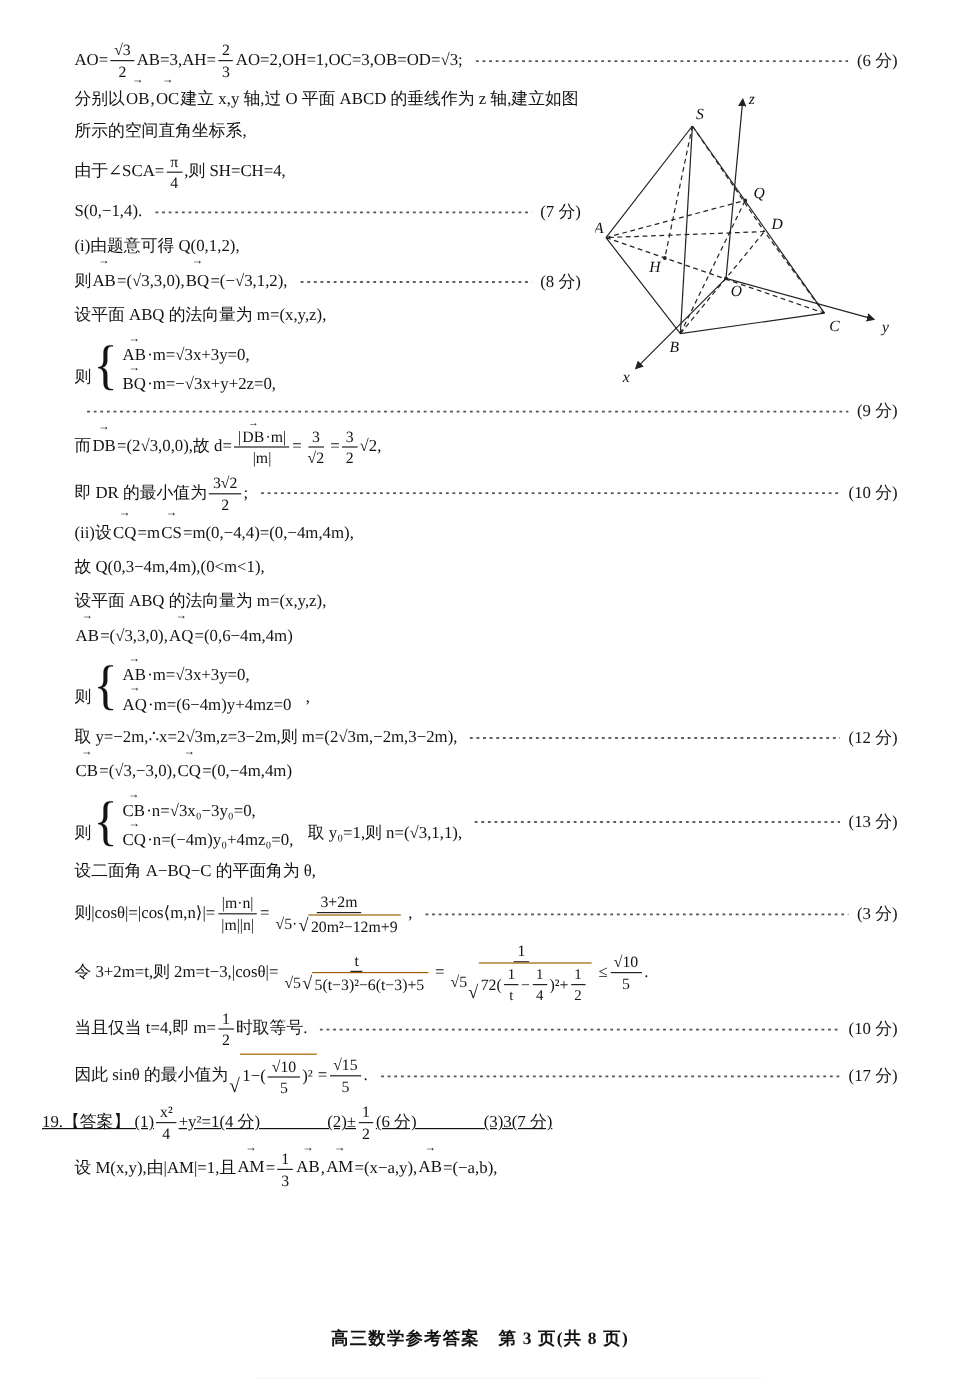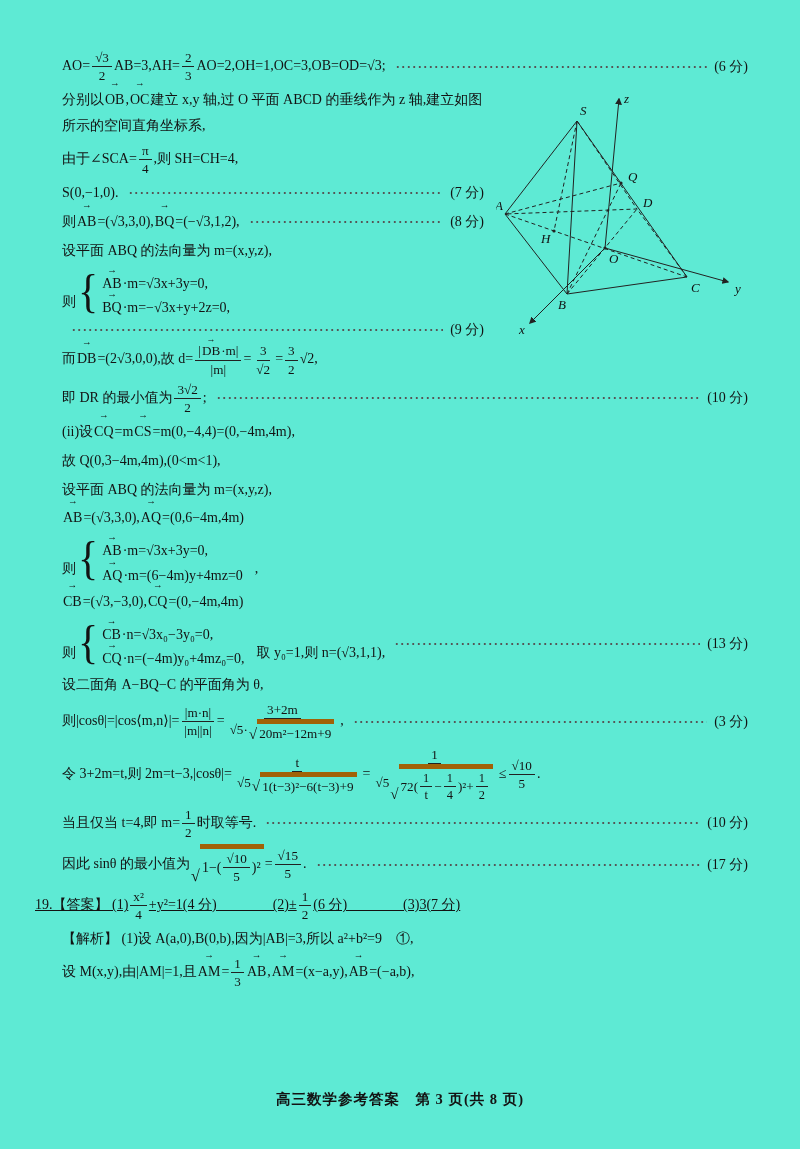--- a/index.html
+++ b/index.html
@@ -1,19 +1,19 @@
 <!DOCTYPE html>
 <html><head>
 <meta charset="utf-8">
 <style>
   html,body{margin:0;padding:0;background:#e8e8e6;}
   .page{
     width:800px;height:1149px;box-sizing:border-box;
-    margin:0 auto;background:#5eead4;color:#131313;
-    padding:46px 52px 0 62px;position:relative;overflow:hidden;
+    margin:0 auto;background:#ffffff;color:#131313;
+    padding:30px 52px 0 62px;position:relative;overflow:hidden;
     font-family:"Liberation Serif","DejaVu Serif",serif;
     font-size:14px;
   }
   .line{display:flex;align-items:center;margin:3px 0;}
   .ltext{line-height:1.85;}
   .outdent{margin-left:-27px;text-decoration:underline;}
   .leader{
     flex:1 1 auto;min-width:14px;height:6px;margin:0 5px 0 9px;
     background-image:radial-gradient(circle,#555 0.9px,transparent 1.1px);
     background-size:5.5px 6px;background-repeat:repeat-x;background-position:left center;
@@ -21,39 +21,39 @@
   }
   .score{white-space:nowrap;margin-left:2px;}
   
   .frac{display:inline-flex;flex-direction:column;align-items:center;vertical-align:middle;
         margin:0 2px;font-size:0.94em;line-height:1.3;text-align:center;}
   .fnum{border-bottom:1px solid #222;padding:0 3px;}
   .fden{padding:0 3px;}
   
   .sqrt{display:inline-flex;align-items:stretch;vertical-align:middle;margin:0 1px;}
   .rad{align-self:flex-end;font-size:1.15em;line-height:1.05;}
-  .rdc{border-top:5px solid #a16207;padding:1px 3px 0 2px;display:inline-flex;align-items:center;}
+  .rdc{border-top:1px solid #a16207;padding:1px 3px 0 2px;display:inline-flex;align-items:center;}
   
   .vec{display:inline-block;position:relative;margin:0 1px;}
   .varr{position:absolute;left:0;right:0;top:-0.85em;text-align:center;
         font-size:0.68em;line-height:1;}
   
   .cases{display:inline-flex;align-items:center;}
   .cbrace{font-size:3.0em;font-weight:400;line-height:0.9;margin-right:3px;transform:scaleY(1.08);}
   .crows{display:inline-flex;flex-direction:column;row-gap:4px;padding-top:7px;}
   .crow{line-height:1.45;}
   .cpre{margin-right:2px;align-self:center;}
   .cpost{margin-left:12px;}
   
   #figure{float:right;width:252px;margin:2px 0 6px 12px;}
   #figure svg{display:block;width:252px;height:252px;}
   #figure text{font-family:"Liberation Serif","DejaVu Serif",serif;font-style:italic;
                font-size:13px;fill:#111;}
   .footer{
-    position:absolute;left:0;right:0;bottom:40px;text-align:center;
+    position:absolute;left:0;right:0;bottom:24px;text-align:center;
     font-weight:bold;font-size:14.5px;letter-spacing:1px;
   }
 </style>
 </head>
 <body>
 
 <div class="page">
 
   <div id="content-lines">
       <div class="line">
@@ -116,23 +116,26 @@
       <div class="line">
         <span class="ltext">分别以<span class="vec"><span class="varr">→</span>OB</span>,<span class="vec"><span class="varr">→</span>OC</span>建立 x,y 轴,过 O 平面 ABCD 的垂线作为 z 轴,建立如图所示的空间直角坐标系,</span>
       </div>
       <div class="line">
         <span class="ltext">由于∠SCA=<span class="frac">
             <span class="fnum">π</span>
             <span class="fden">4</span>
           </span>,则 SH=CH=4,</span>
       </div>
       <div class="line">
-        <span class="ltext">S(0,−1,0).</span>
+        <span class="ltext">S(0,−1,4).</span>
         <span class="leader"></span>
         <span class="score">(7 分)</span>
+      </div>
+      <div class="line">
+        <span class="ltext">(i)由题意可得 Q(0,1,2),</span>
       </div>
       <div class="line">
         <span class="ltext">则<span class="vec"><span class="varr">→</span>AB</span>=(√3,3,0),<span class="vec"><span class="varr">→</span>BQ</span>=(−√3,1,2),</span>
         <span class="leader"></span>
         <span class="score">(8 分)</span>
       </div>
       <div class="line">
         <span class="ltext">设平面 ABQ 的法向量为 m=(x,y,z),</span>
       </div>
       <div class="line">
@@ -183,20 +186,25 @@
       <div class="line">
         <span class="ltext"><span class="cpre">则</span><span class="cases">
             <span class="cbrace">{</span>
             <span class="crows">
               <span class="crow"><span class="vec"><span class="varr">→</span>AB</span>·m=√3x+3y=0,</span>
               <span class="crow"><span class="vec"><span class="varr">→</span>AQ</span>·m=(6−4m)y+4mz=0</span>
             </span>
           </span><span class="cpost">,</span></span>
       </div>
       <div class="line">
+        <span class="ltext">取 y=−2m,∴x=2√3m,z=3−2m,则 m=(2√3m,−2m,3−2m),</span>
+        <span class="leader"></span>
+        <span class="score">(12 分)</span>
+      </div>
+      <div class="line">
         <span class="ltext"><span class="vec"><span class="varr">→</span>CB</span>=(√3,−3,0),<span class="vec"><span class="varr">→</span>CQ</span>=(0,−4m,4m)</span>
       </div>
       <div class="line">
         <span class="ltext"><span class="cpre">则</span><span class="cases">
             <span class="cbrace">{</span>
             <span class="crows">
               <span class="crow"><span class="vec"><span class="varr">→</span>CB</span>·n=√3x₀−3y₀=0,</span>
               <span class="crow"><span class="vec"><span class="varr">→</span>CQ</span>·n=(−4m)y₀+4mz₀=0,</span>
             </span>
           </span><span class="cpost">取 y₀=1,则 n=(√3,1,1),</span></span>
@@ -218,21 +226,21 @@
               </span></span>
           </span>,</span>
         <span class="leader"></span>
         <span class="score">(3 分)</span>
       </div>
       <div class="line">
         <span class="ltext">令 3+2m=t,则 2m=t−3,|cosθ|=<span class="frac">
             <span class="fnum">t</span>
             <span class="fden">√5<span class="sqrt">
                 <span class="rad">√</span>
-                <span class="rdc">1(t−3)²−6(t−3)+9</span>
+                <span class="rdc">5(t−3)²−6(t−3)+5</span>
               </span></span>
           </span>=<span class="frac">
             <span class="fnum">1</span>
             <span class="fden">√5<span class="sqrt">
                 <span class="rad">√</span>
                 <span class="rdc">72(<span class="frac">
                     <span class="fnum">1</span>
                     <span class="fden">t</span>
                   </span>−<span class="frac">
                     <span class="fnum">1</span>
@@ -272,23 +280,20 @@
       <div class="line outdent">
         <span class="ltext">19.【答案】 (1)<span class="frac">
             <span class="fnum">x²</span>
             <span class="fden">4</span>
           </span>+y²=1(4 分)　　　　(2)±<span class="frac">
             <span class="fnum">1</span>
             <span class="fden">2</span>
           </span>(6 分)　　　　(3)3(7 分)</span>
       </div>
       <div class="line">
-        <span class="ltext">【解析】 (1)设 A(a,0),B(0,b),因为|AB|=3,所以 a²+b²=9　①,</span>
-      </div>
-      <div class="line">
         <span class="ltext">设 M(x,y),由|AM|=1,且<span class="vec"><span class="varr">→</span>AM</span>=<span class="frac">
             <span class="fnum">1</span>
             <span class="fden">3</span>
           </span><span class="vec"><span class="varr">→</span>AB</span>,<span class="vec"><span class="varr">→</span>AM</span>=(x−a,y),<span class="vec"><span class="varr">→</span>AB</span>=(−a,b),</span>
       </div>
     </div>
 
   <div class="footer">高三数学参考答案　第 3 页(共 8 页)</div>
 </div>
 

